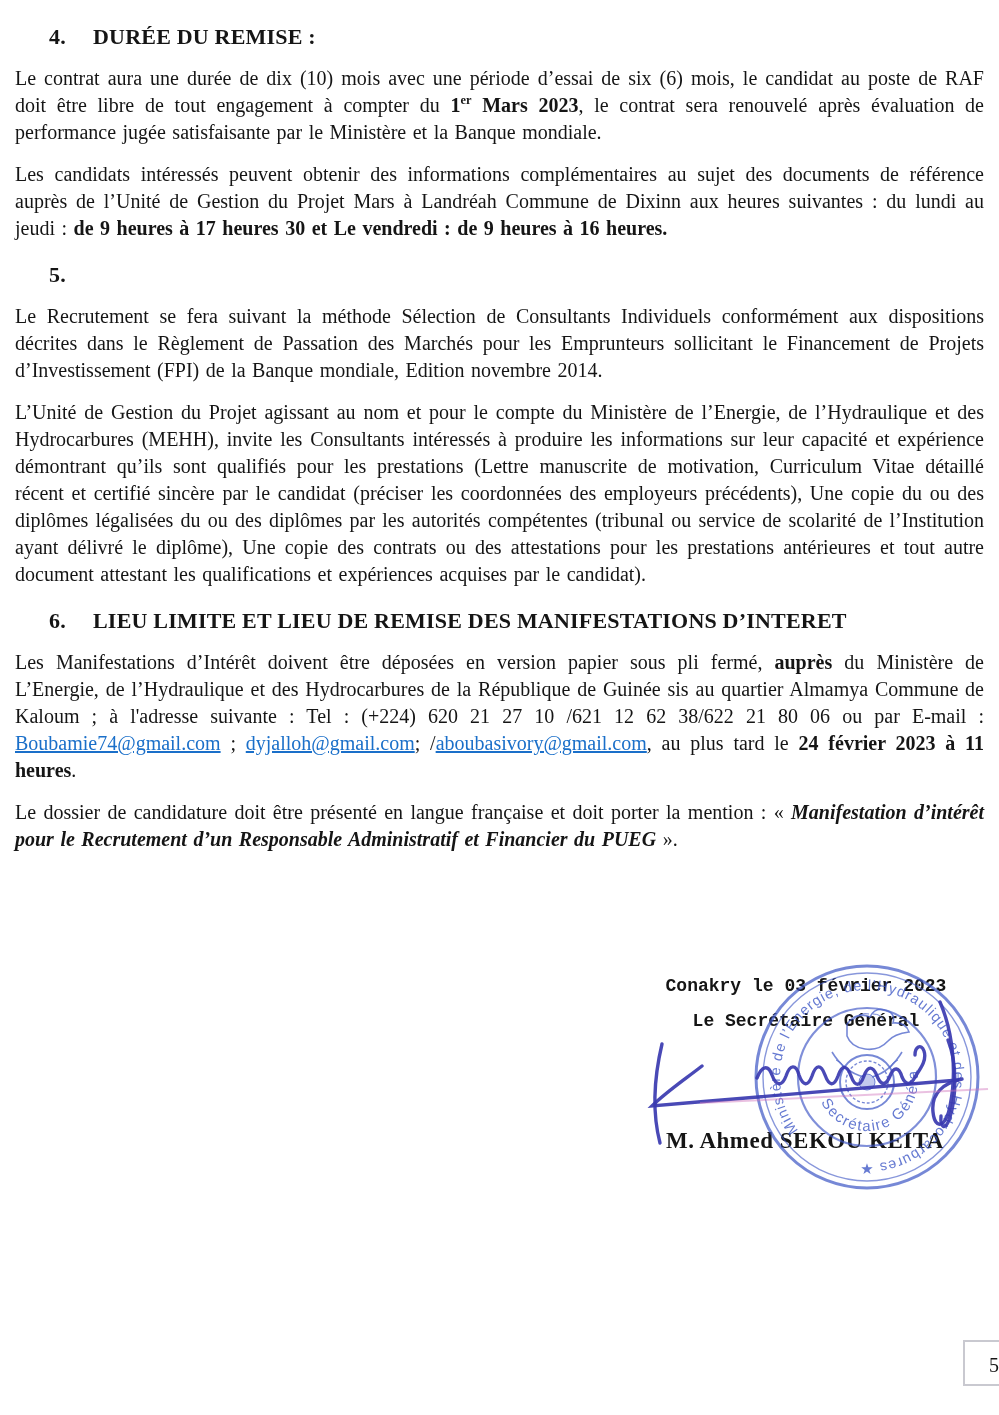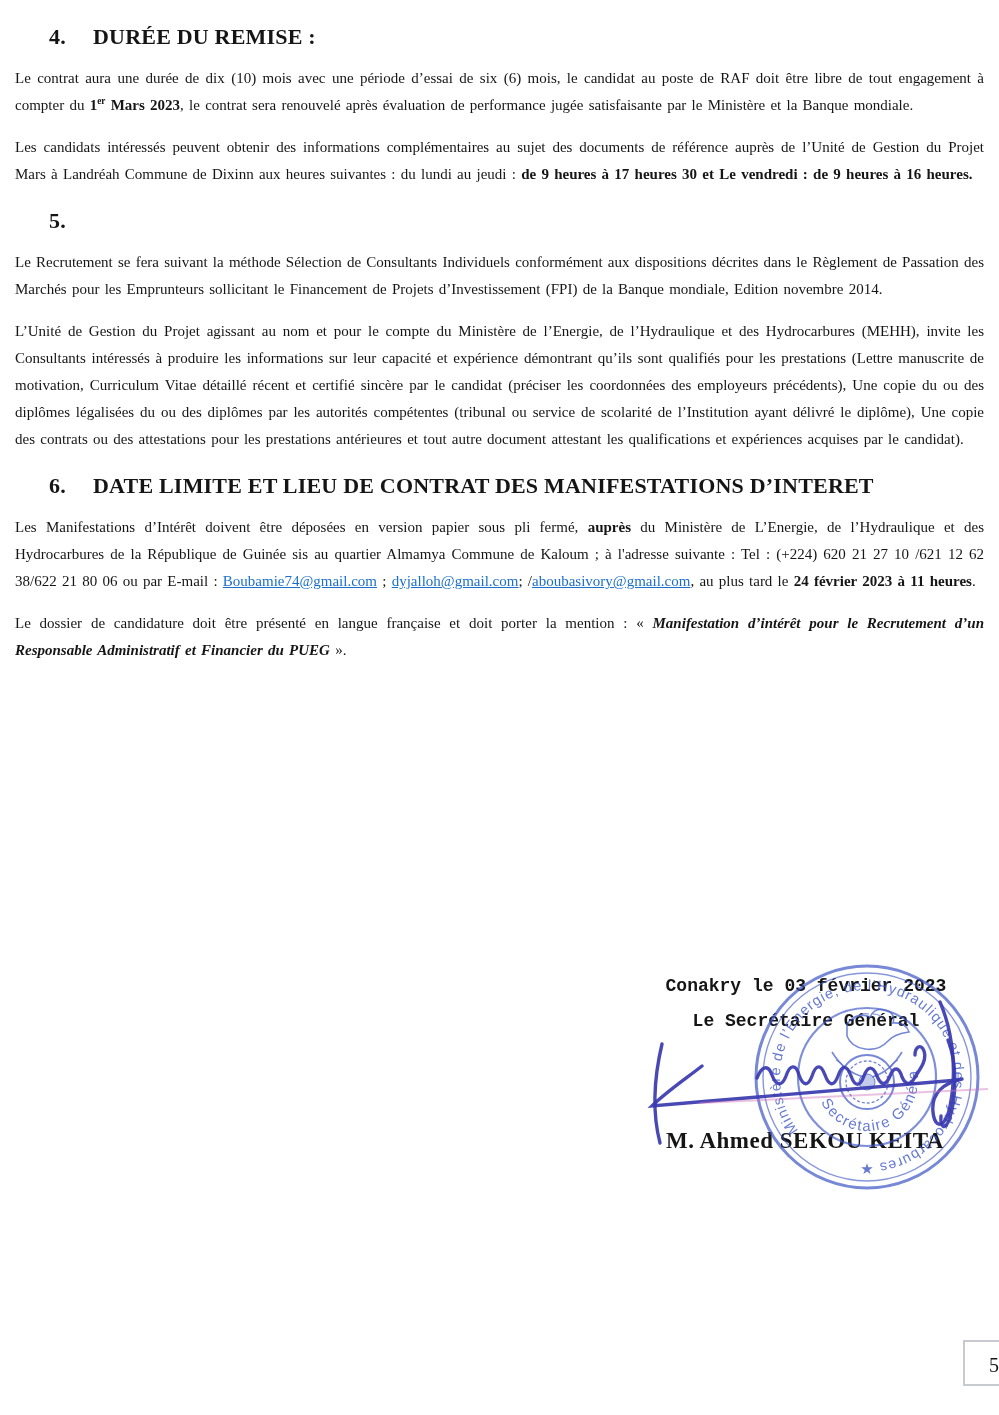--- a/index.html
+++ b/index.html
@@ -22,21 +22,21 @@
   .sec-heading{
     display:flex;
     font-weight:bold;
     font-size:22px;
     margin:14px 0 15px 34px;
     letter-spacing:.2px;
   }
   .sec-heading .num{width:44px;flex:0 0 auto;}
   .sec-heading.tight{margin-top:20px;}
   p.body-par{
-    font-size:15px;
+    font-size:20px;
     line-height:27px;
     text-align:justify;
     margin:0 0 15px 0;
     word-spacing:1.5px;
   }
   .b{font-weight:bold;}
   .i{font-style:italic;}
   .sup{vertical-align:super;font-size:0.62em;line-height:0;}
   .link{color:var(--link);text-decoration:underline;cursor:pointer;}
   .signoff{
@@ -89,21 +89,21 @@
     <h2 class="sec-heading tight">
       <span class="num">5.</span>
     </h2>
     <p class="body-par"><span>Le Recrutement se fera suivant la méthode Sélection de Consultants Individuels conformément aux dispositions décrites dans le Règlement de Passation des Marchés pour les Emprunteurs sollicitant le Financement de Projets d’Investissement (FPI) de la Banque mondiale, Edition novembre 2014.</span></p>
     <p class="body-par"><span>L’Unité de Gestion du Projet agissant au nom et pour le compte du Ministère de l’Energie, de l’Hydraulique et des Hydrocarbures (MEHH), invite les Consultants intéressés à produire les informations sur leur capacité et expérience démontrant qu’ils sont qualifiés pour les prestations (Lettre manuscrite de motivation, Curriculum Vitae détaillé récent et certifié sincère par le candidat (préciser les coordonnées des employeurs précédents), Une copie du ou des diplômes légalisées du ou des diplômes par les autorités compétentes (tribunal ou service de scolarité de l’Institution ayant délivré le diplôme), Une copie des contrats ou des attestations pour les prestations antérieures et tout autre document attestant les qualifications et expériences acquises par le candidat).</span></p>
   </section>
 
   <section>
     <h2 class="sec-heading tight">
       <span class="num">6.</span>
-      <span>DATE LIMITE ET LIEU DE CONTRAT DES MANIFESTATIONS D’INTERET</span>
+      <span>LIEU LIMITE ET LIEU DE REMISE DES MANIFESTATIONS D’INTERET</span>
     </h2>
     <p class="body-par"><span>Les Manifestations d’Intérêt doivent être déposées en version papier sous pli fermé,</span><span class="b"> auprès</span><span> du Ministère de L’Energie, de l’Hydraulique et des Hydrocarbures de la République de Guinée sis au quartier Almamya Commune de Kaloum ; à l'adresse suivante : Tel : (+224) 620 21 27 10 /621 12 62 38/622 21 80 06 ou par E-mail : </span><a href="#" class="link">Boubamie74@gmail.com</a><span> ; </span><a href="#" class="link">dyjalloh@gmail.com</a><span>; /</span><a href="#" class="link">aboubasivory@gmail.com</a><span>, au plus tard le </span><span class="b">24 février 2023 à 11 heures</span><span>.</span></p>
     <p class="body-par"><span>Le dossier de candidature doit être présenté en langue française et doit porter la mention : « </span><span class="b i">Manifestation d’intérêt pour le Recrutement d’un Responsable Administratif et Financier du PUEG</span><span> ».</span></p>
   </section>
 
   <div class="signoff">
     <div>Conakry le 03 février 2023</div>
     <div class="line2">Le Secrétaire Général</div>
   </div>
   <div class="signatory-name">M. Ahmed SEKOU KEITA</div>

